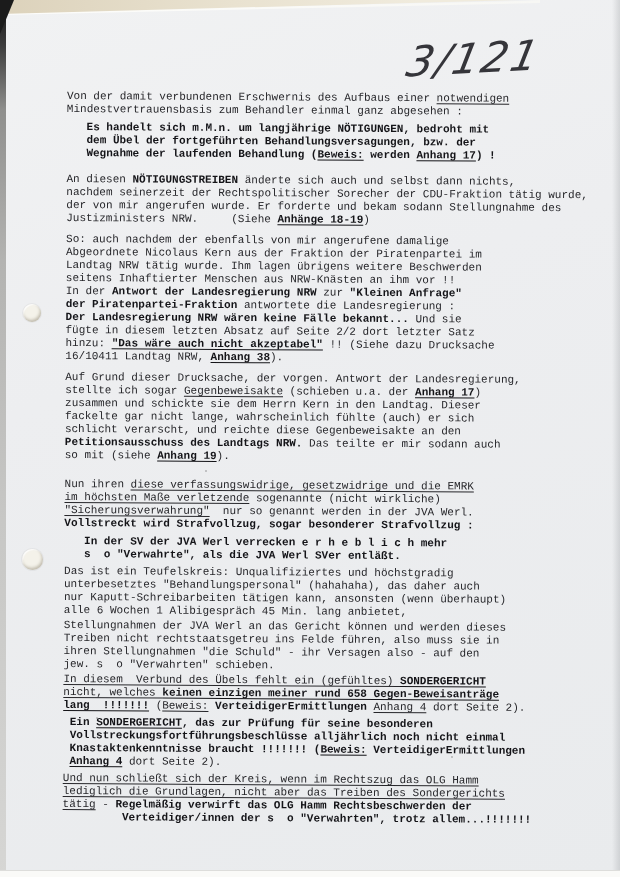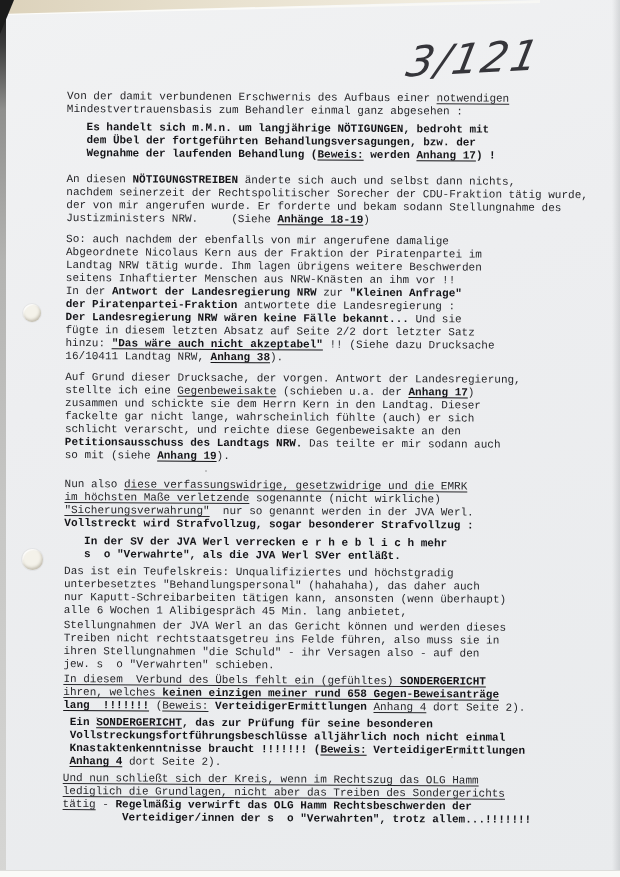--- a/index.html
+++ b/index.html
@@ -89,29 +89,29 @@
         <div class="line"><span>seitens Inhaftierter Menschen aus NRW-Knästen an ihm vor !!</span></div>
         <div class="line"><span>In der </span><span class="b">Antwort der Landesregierung NRW</span><span> zur </span><span class="b">"Kleinen Anfrage"</span></div>
         <div class="line"><span class="b">der Piratenpartei-Fraktion</span><span> antwortete die Landesregierung :</span></div>
         <div class="line"><span class="b">Der Landesregierung NRW wären keine Fälle bekannt...</span><span> Und sie</span></div>
         <div class="line"><span>fügte in diesem letzten Absatz auf Seite 2/2 dort letzter Satz</span></div>
         <div class="line"><span>hinzu: </span><span class="b u">"Das wäre auch nicht akzeptabel"</span><span> !! (Siehe dazu Drucksache</span></div>
         <div class="line"><span>16/10411 Landtag NRW, </span><span class="b u">Anhang 38</span><span>).</span></div>
       </div>
       <div style="margin-bottom: 16px;">
         <div class="line"><span>Auf Grund dieser Drucksache, der vorgen. Antwort der Landesregierung,</span></div>
-        <div class="line"><span>stellte ich eine </span><span class="u">Gegenbeweisakte</span><span> (schieben u.a. der </span><span class="b u">Anhang 17</span><span>)</span></div>
+        <div class="line"><span>stellte ich sogar </span><span class="u">Gegenbeweisakte</span><span> (schieben u.a. der </span><span class="b u">Anhang 17</span><span>)</span></div>
         <div class="line"><span>zusammen und schickte sie dem Herrn Kern in den Landtag. Dieser</span></div>
         <div class="line"><span>fackelte gar nicht lange, wahrscheinlich fühlte (auch) er sich</span></div>
         <div class="line"><span>schlicht verarscht, und reichte diese Gegenbeweisakte an den</span></div>
         <div class="line"><span class="b">Petitionsausschuss des Landtags NRW.</span><span> Das teilte er mir sodann auch</span></div>
         <div class="line"><span>so mit (siehe </span><span class="b u">Anhang 19</span><span>).</span></div>
       </div>
       <div style="margin-bottom: 5px;">
-        <div class="line"><span>Nun also </span><span class="u">diese verfassungswidrige, gesetzwidrige und die EMRK</span></div>
+        <div class="line"><span>Nun ihren </span><span class="u">diese verfassungswidrige, gesetzwidrige und die EMRK</span></div>
         <div class="line"><span class="u">im höchsten Maße verletzende</span><span> sogenannte (nicht wirkliche)</span></div>
         <div class="line"><span class="u">"Sicherungsverwahrung"</span><span>  nur so genannt werden in der JVA Werl.</span></div>
         <div class="line"><span class="b">Vollstreckt wird Strafvollzug, sogar besonderer Strafvollzug :</span></div>
       </div>
       <div style="margin-bottom: 4px;">
         <div class="line"><span class="b">   In der SV der JVA Werl verrecken e r h e b l i c h mehr</span></div>
         <div class="line"><span class="b">   s  o "Verwahrte", als die JVA Werl SVer entläßt.</span></div>
       </div>
       <div style="margin-bottom: 2px;">
         <div class="line"><span>Das ist ein Teufelskreis: Unqualifiziertes und höchstgradig</span></div>
@@ -120,21 +120,21 @@
         <div class="line"><span>alle 6 Wochen 1 Alibigespräch 45 Min. lang anbietet,</span></div>
       </div>
       <div style="margin-bottom: 2px;">
         <div class="line"><span>Stellungnahmen der JVA Werl an das Gericht können und werden dieses</span></div>
         <div class="line"><span>Treiben nicht rechtstaatsgetreu ins Felde führen, also muss sie in</span></div>
         <div class="line"><span>ihren Stellungnahmen "die Schuld" - ihr Versagen also - auf den</span></div>
         <div class="line"><span>jew. s  o "Verwahrten" schieben.</span></div>
       </div>
       <div style="margin-bottom: 4px;">
         <div class="line"><span class="u">In diesem  Verbund des Übels fehlt ein (gefühltes) </span><span class="b u">SONDERGERICHT</span></div>
-        <div class="line"><span class="u">ihren, welches </span><span class="b u">keinen einzigen meiner rund 658 Gegen-Beweisanträge</span></div>
+        <div class="line"><span class="u">nicht, welches </span><span class="b u">keinen einzigen meiner rund 658 Gegen-Beweisanträge</span></div>
         <div class="line"><span class="b u">lang  !!!!!!!</span><span> (</span><span class="u">Beweis:</span><span> </span><span class="b">VerteidigerErmittlungen</span><span> </span><span class="u">Anhang 4</span><span> dort Seite 2).</span></div>
       </div>
       <div style="margin-bottom: 4px;">
         <div class="line"><span class="b"> Ein </span><span class="b u">SONDERGERICHT</span><span class="b">, das zur Prüfung für seine besonderen</span></div>
         <div class="line"><span class="b"> Vollstreckungsfortführungsbeschlüsse alljährlich noch nicht einmal</span></div>
         <div class="line"><span class="b"> Knastaktenkenntnisse braucht !!!!!!! (</span><span class="b u">Beweis:</span><span class="b"> VerteidigerErmittlungen</span></div>
         <div class="line"><span> </span><span class="b u">Anhang 4</span><span> dort Seite 2).</span></div>
       </div>
       <div style="margin-bottom: 0px;">
         <div class="line"><span class="u">Und nun schließt sich der Kreis, wenn im Rechtszug das OLG Hamm</span></div>

